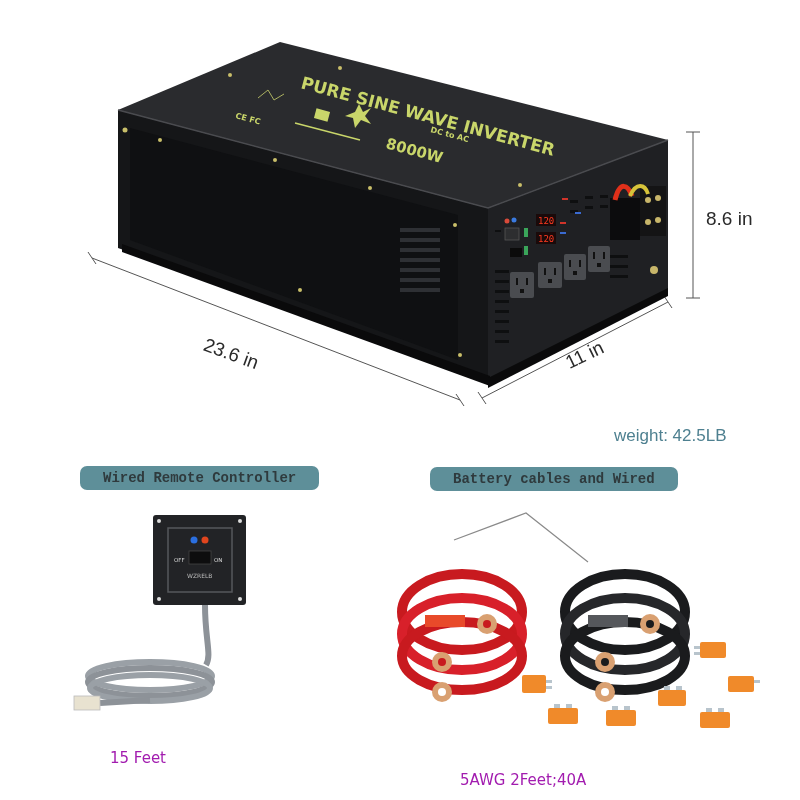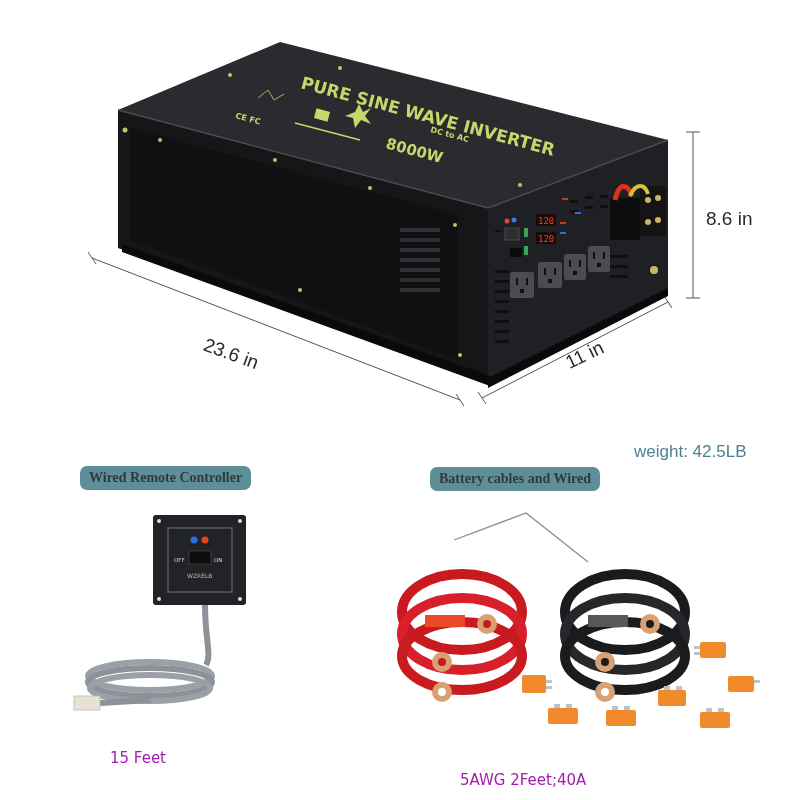--- a/index.html
+++ b/index.html
@@ -1,20 +1,20 @@
 <!DOCTYPE html>
 <html><head>
 <meta charset="utf-8">
 <style>
   html,body{margin:0;padding:0;background:#fff;}
   body{width:800px;height:800px;position:relative;overflow:hidden;font-family:"DejaVu Sans",sans-serif;}
   .abs{position:absolute;}
   .dim{font-family:"Liberation Sans",sans-serif;font-size:19px;color:#2a2a2a;}
   .weight{font-family:"Liberation Sans",sans-serif;font-size:17px;color:#4e8090;}
-  .pill{background:#5e8f99;border-radius:7px;color:#2f3a3d;font-weight:bold;font-size:14px;font-family:Liberation Serif, serif;padding:4px 9px;white-space:nowrap;}
+  .pill{background:#5e8f99;border-radius:7px;color:#2f3a3d;font-weight:bold;font-size:14px;font-family:Liberation Mono, monospace;padding:4px 23px;white-space:nowrap;}
   .caption{font-family:"DejaVu Sans",sans-serif;font-size:15px;color:#a21caf;}
   svg{position:absolute;left:0;top:0;}
 </style>
 </head>
 <body>
 
 <svg width="800" height="800" viewBox="0 0 800 800">
 
   <g stroke="#555" stroke-width="1" fill="none">
     <line x1="92" y1="258" x2="460" y2="400"></line>
@@ -233,19 +233,19 @@
     <rect x="612" y="706" width="6" height="4"></rect>
       <rect x="624" y="706" width="6" height="4"></rect>
     <rect x="706" y="708" width="6" height="4"></rect>
       <rect x="718" y="708" width="6" height="4"></rect>
   </g>
 </svg>
 
 <div class="abs dim" style="left:208px;top:334px;transform:rotate(20deg);transform-origin:left top;">23.6 in</div>
 <div class="abs dim" style="left:562px;top:354px;transform:rotate(-26deg);transform-origin:left top;">11 in</div>
 <div class="abs dim" style="left:706px;top:208px;">8.6 in</div>
-<div class="abs weight" style="left:634px;top:426px;margin-top:16px;">weight: 42.5LB</div>
+<div class="abs weight" style="left:614px;top:426px;">weight: 42.5LB</div>
 
 <div class="abs pill" style="left:80px;top:466px;">Wired Remote Controller</div>
 <div class="abs pill" style="left:430px;top:467px;">Battery cables and Wired</div>
 
 <div class="abs caption" style="left:110px;top:749px;">15 Feet</div>
 <div class="abs caption" style="left:460px;top:771px;">5AWG 2Feet;40A</div>
 
 </body></html>

